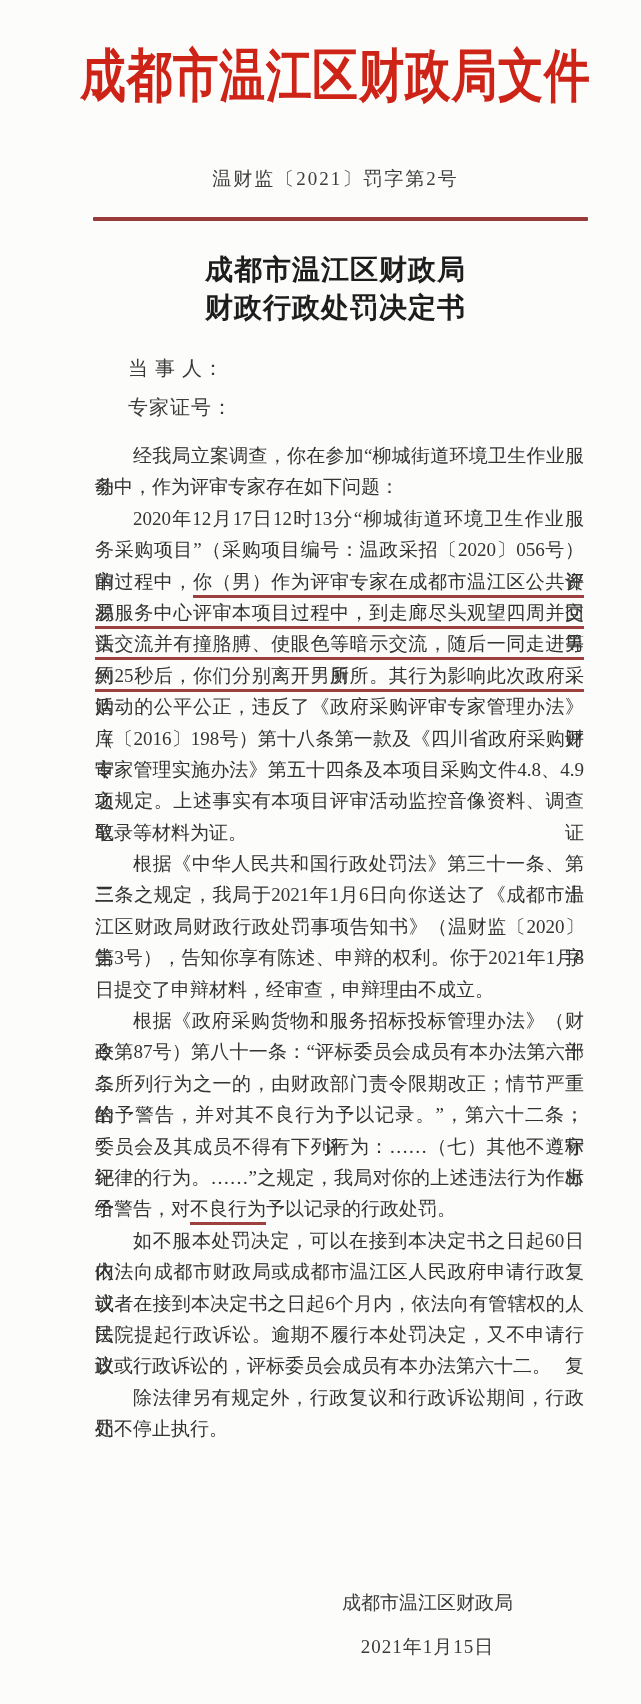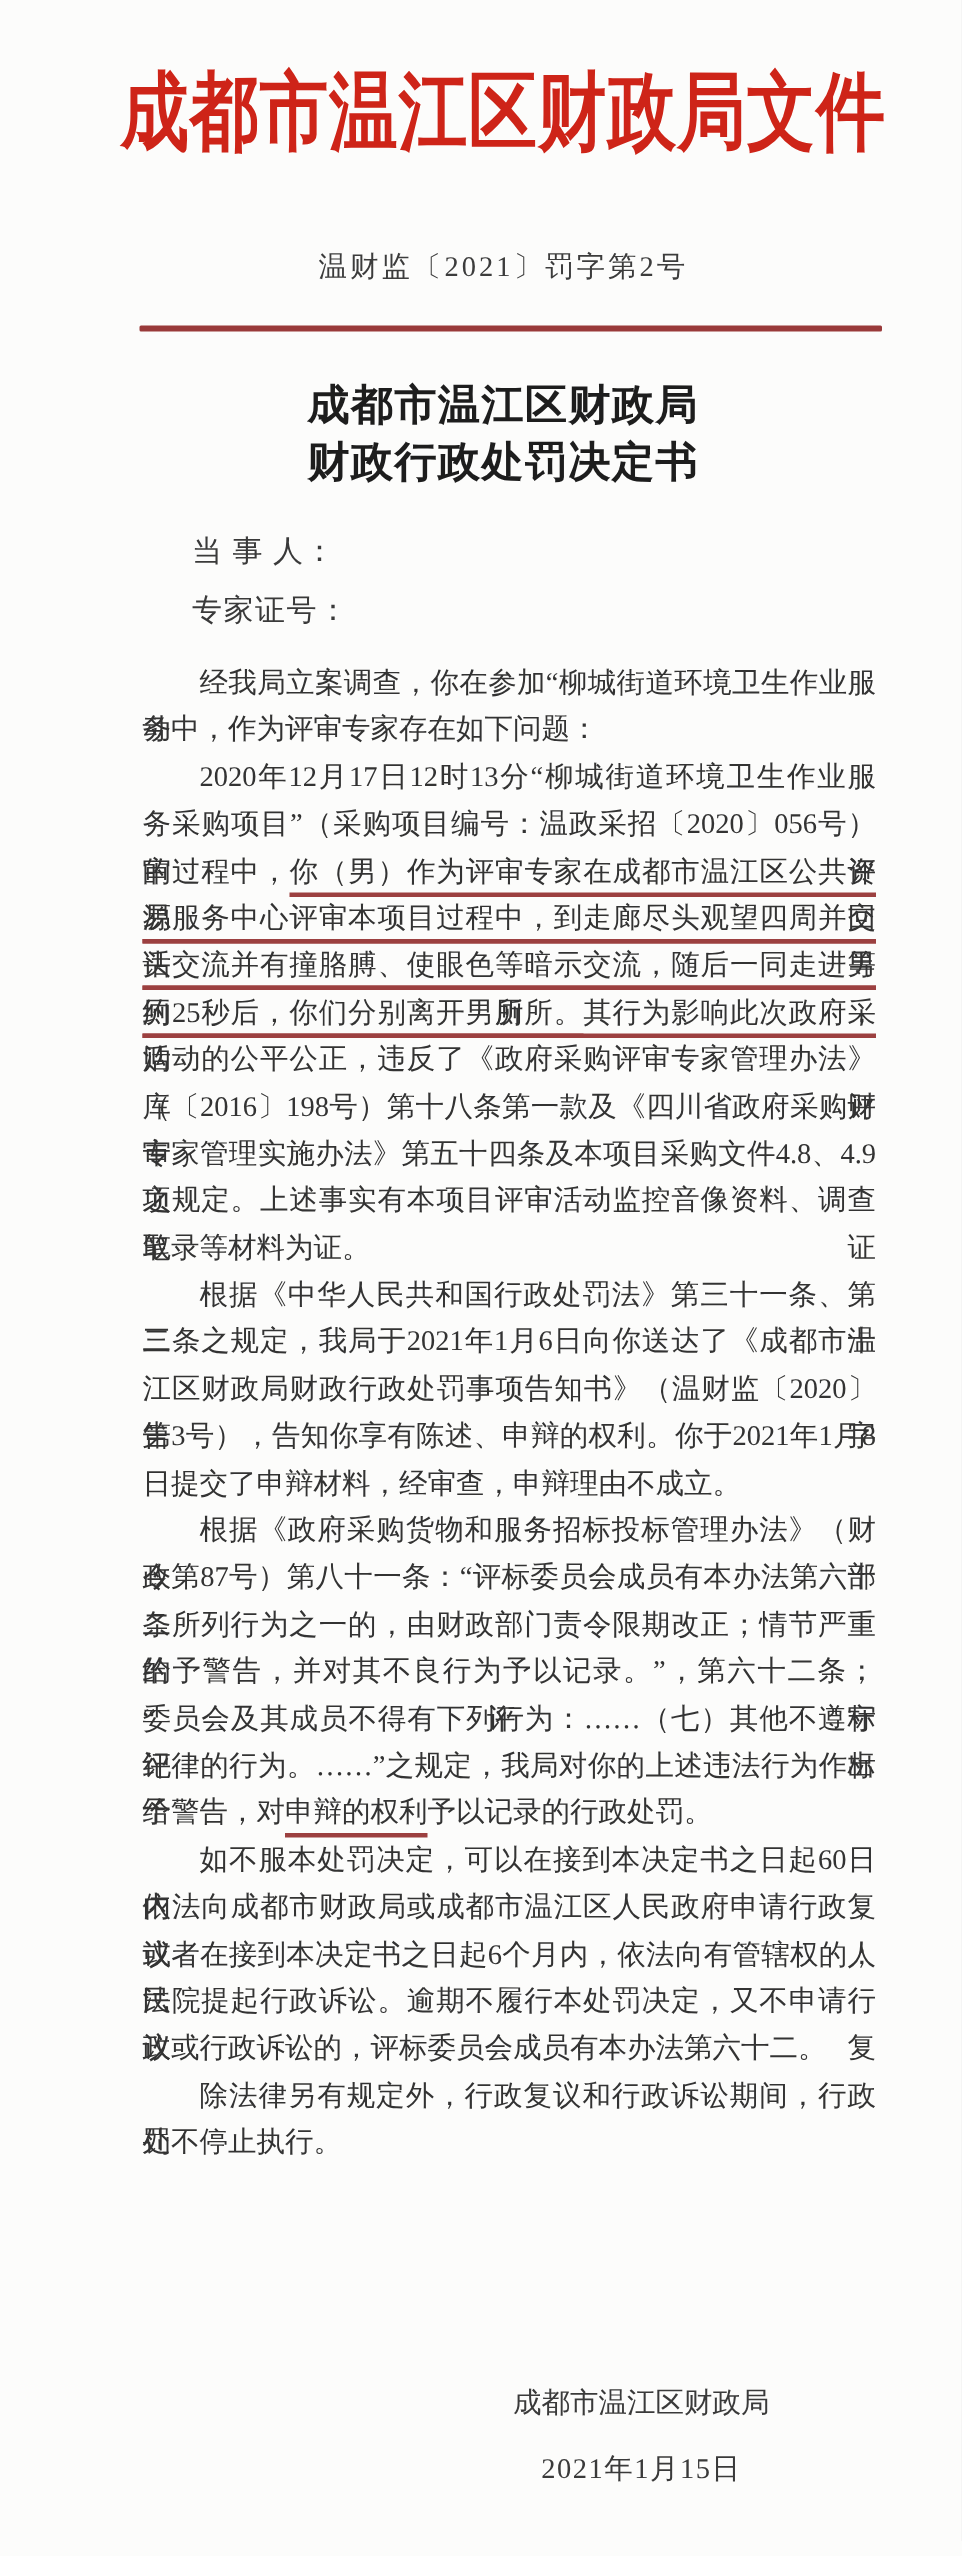--- a/index.html
+++ b/index.html
@@ -140,21 +140,21 @@
       <div class="bline just"><span>二条之规定，我局于2021年1月6日向你送达了《成都市温</span></div>
       <div class="bline just"><span>江区财政局财政行政处罚事项告知书》（温财监〔2020〕告字</span></div>
       <div class="bline just"><span>第3号），告知你享有陈述、申辩的权利。你于2021年1月8</span></div>
       <div class="bline"><span>日提交了申辩材料，经审查，申辩理由不成立。</span></div>
       <div class="bline just ind"><span>根据《政府采购货物和服务招标投标管理办法》（财政部</span></div>
       <div class="bline just"><span>令第87号）第八十一条：“评标委员会成员有本办法第六十二</span></div>
       <div class="bline just"><span>条所列行为之一的，由财政部门责令限期改正；情节严重的，</span></div>
       <div class="bline just"><span>给予警告，并对其不良行为予以记录。”，第六十二条：“评标</span></div>
       <div class="bline just"><span>委员会及其成员不得有下列行为：……（七）其他不遵守评标</span></div>
       <div class="bline just"><span>纪律的行为。……”之规定，我局对你的上述违法行为作出给</span></div>
-      <div class="bline"><span>予警告，对</span><span class="u">申辩的权利</span><span>予以记录的行政处罚。</span></div>
+      <div class="bline"><span>予警告，对</span><span class="u">不良行为</span><span>予以记录的行政处罚。</span></div>
       <div class="bline just ind"><span>如不服本处罚决定，可以在接到本决定书之日起60日内，</span></div>
       <div class="bline just"><span>依法向成都市财政局或成都市温江区人民政府申请行政复议；</span></div>
       <div class="bline just"><span>或者在接到本决定书之日起6个月内，依法向有管辖权的人民</span></div>
       <div class="bline just"><span>法院提起行政诉讼。逾期不履行本处罚决定，又不申请行政复</span></div>
       <div class="bline"><span>议或行政诉讼的，评标委员会成员有本办法第六十二。</span></div>
       <div class="bline just ind"><span>除法律另有规定外，行政复议和行政诉讼期间，行政处</span></div>
       <div class="bline"><span>罚不停止执行。</span></div>
     </div>
 
   <div class="footer">

